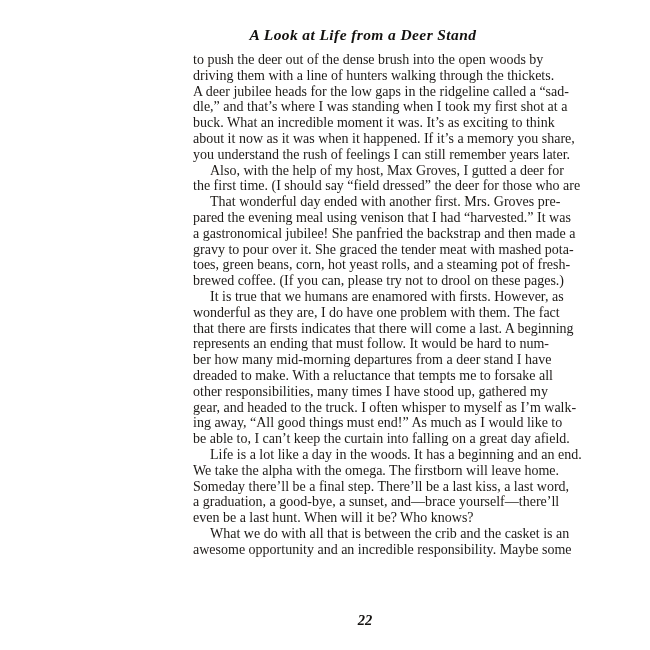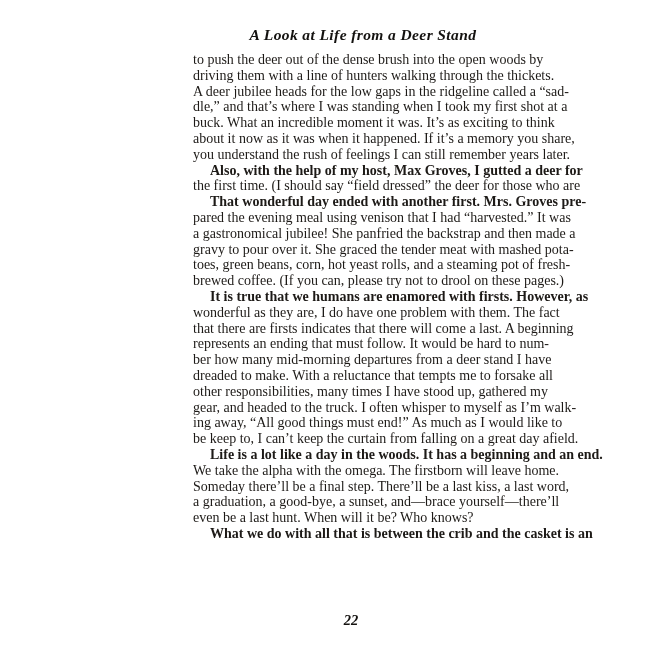--- a/index.html
+++ b/index.html
@@ -43,26 +43,25 @@
     text-align: justify;
     text-align-last: justify;
     white-space: nowrap;
     overflow: visible;
   }
   .line.last {
     text-align-last: left;
   }
   .line.indent {
     text-indent: 17px;
-    font-weight: bold;
   }
   .page-number {
     position: absolute;
     top: 612px;
-    left: 148px;
+    left: 162px;
     width: 340px;
     text-align: center;
     font-style: italic;
     font-weight: bold;
     font-size: 14.5px;
     color: #141210;
   }
 </style>
 </head>
 <body>
@@ -95,28 +94,29 @@
       <div class="paragraph">
         <div class="line indent">It is true that we humans are enamored with firsts. However, as</div>
         <div class="line">wonderful as they are, I do have one problem with them. The fact</div>
         <div class="line">that there are firsts indicates that there will come a last. A beginning</div>
         <div class="line">represents an ending that must follow. It would be hard to num-</div>
         <div class="line">ber how many mid-morning departures from a deer stand I have</div>
         <div class="line">dreaded to make. With a reluctance that tempts me to forsake all</div>
         <div class="line">other responsibilities, many times I have stood up, gathered my</div>
         <div class="line">gear, and headed to the truck. I often whisper to myself as I’m walk-</div>
         <div class="line">ing away, “All good things must end!” As much as I would like to</div>
-        <div class="line last">be keep to, I can’t keep the curtain from falling on a great day afield.</div>
+        <div class="line last">be able to, I can’t keep the curtain into falling on a great day afield.</div>
       </div>
       <div class="paragraph">
         <div class="line indent">Life is a lot like a day in the woods. It has a beginning and an end.</div>
         <div class="line">We take the alpha with the omega. The firstborn will leave home.</div>
         <div class="line">Someday there’ll be a final step. There’ll be a last kiss, a last word,</div>
         <div class="line">a graduation, a good-bye, a sunset, and—brace yourself—there’ll</div>
         <div class="line last">even be a last hunt. When will it be? Who knows?</div>
       </div>
       <div class="paragraph">
         <div class="line indent">What we do with all that is between the crib and the casket is an</div>
+        <div class="line last">awesome opportunity and an incredible responsibility. Maybe some</div>
       </div>
     </div>
 
   <div class="page-number">22</div>
 </div>
 
 </body></html>

